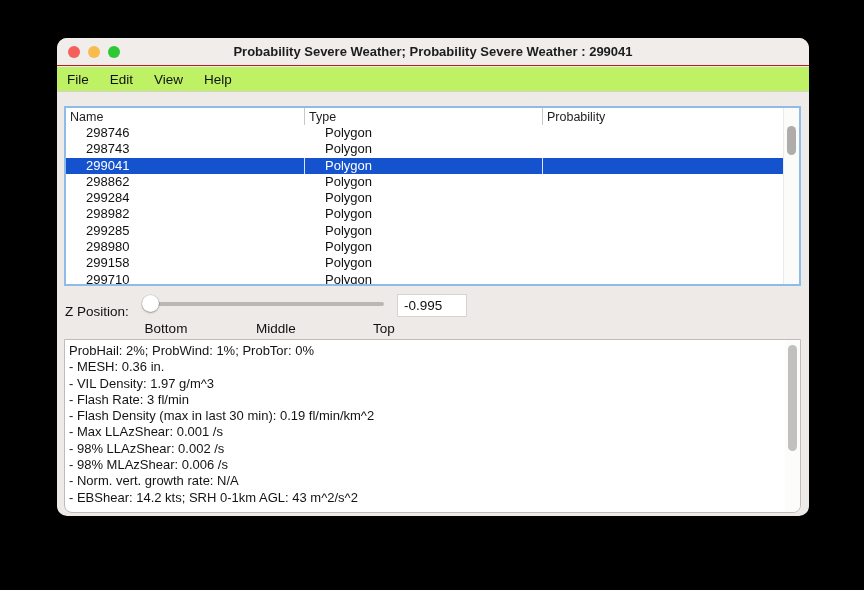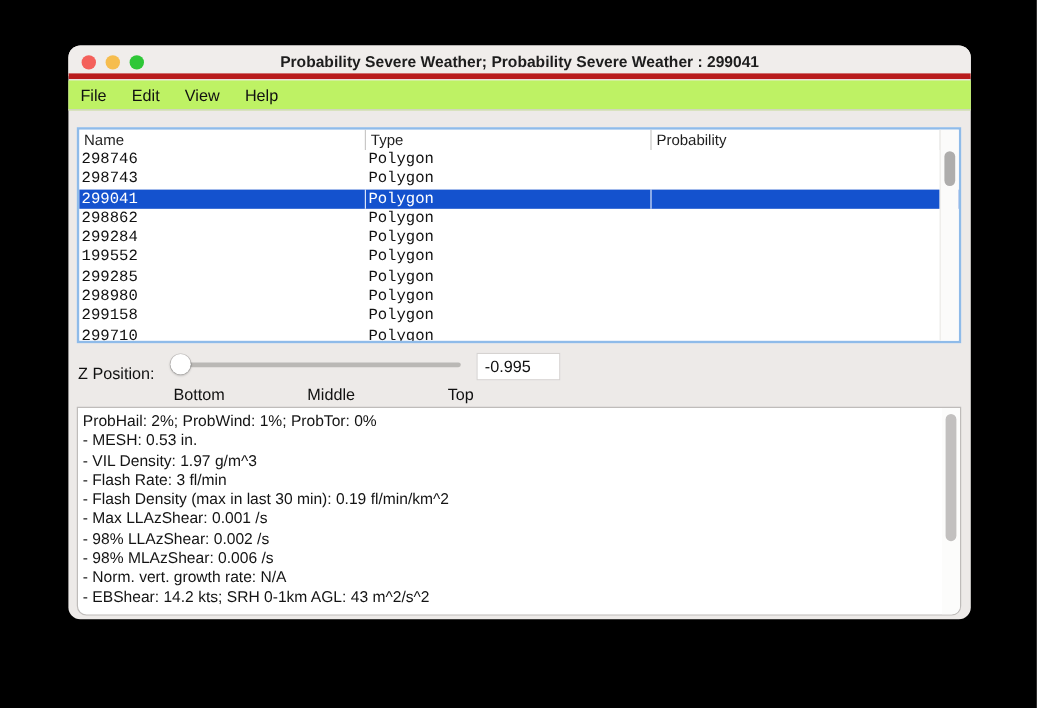--- a/index.html
+++ b/index.html
@@ -8,21 +8,21 @@
     font-family:"Liberation Sans",sans-serif;
   }
   .window{
     position:absolute;left:57px;top:38px;width:752px;height:478px;
     background:#EDEAE8;border-radius:10px;
     box-shadow:0 14px 30px rgba(0,0,0,.6),0 0 0 1px rgba(0,0,0,.35);
   }
   
   .titlebar{
     position:absolute;left:0;top:0;width:100%;height:28px;
-    background:#F0EDEB;border-bottom:5px solid #b91c1c;border-radius:10px 10px 0 0;
+    background:#F0EDEB;border-bottom:1px solid #b91c1c;border-radius:10px 10px 0 0;
     box-sizing:border-box;
   }
   .title{line-height:27px;text-align:center;font-size:13px;font-weight:bold;color:#1d1d1d;}
   .lights{position:absolute;left:11px;top:8px;display:flex;gap:8px;}
   .light{width:12px;height:12px;border-radius:50%;}
   .light.red{background:#F4605A;}
   .light.yellow{background:#F6BD4E;}
   .light.green{background:#2EC737;}
   
   .menubar{
@@ -34,22 +34,22 @@
   
   .table-wrap{
     position:absolute;left:7px;top:68px;width:737px;height:180px;background:#fff;
     border:2px solid #8FBBE9;box-sizing:border-box;overflow:hidden;
   }
   .thead{display:flex;height:17px;font-size:12.5px;color:#1e1e1e;}
   .th{box-sizing:border-box;padding-left:4px;line-height:18px;border-right:1px solid #C9C8C7;
       overflow:hidden;white-space:nowrap;}
   .col0{width:239px;} .col1{width:238px;} .col2{width:241px;}
   .tr{display:flex;height:16.3px;font-size:13px;line-height:16.3px;color:#111;}
-  .td{box-sizing:border-box;padding-left:2px;overflow:hidden;white-space:nowrap;
-      border-right:1px solid transparent;font-family:Liberation Mono, monospace;}
+  .td{box-sizing:border-box;padding-left:20px;overflow:hidden;white-space:nowrap;
+      border-right:1px solid transparent;}
   .td.col2{border-right:none;}
   .tr.selected{background:#1452CE;color:#fff;align-items:flex-end;}
   .tr.selected .td{border-right-color:rgba(255,255,255,.85);}
   .tr.selected .td.col2{border-right:none;}
   .vscroll{position:absolute;right:0;top:0;bottom:0;width:15px;background:#FBFBFA;
       border-left:1px solid #ECEAE8;}
   .vscroll .thumb{position:absolute;left:3px;width:9px;border-radius:4.5px;background:#AEADAC;}
   .table-wrap .thumb{top:18px;height:29px;}
   
   .z-label{position:absolute;left:8px;top:266px;font-size:13.5px;color:#111;}
@@ -119,21 +119,21 @@
       <div class="td col0">298862</div>
       <div class="td col1">Polygon</div>
       <div class="td col2"></div>
     </div>
     <div class="tr">
       <div class="td col0">299284</div>
       <div class="td col1">Polygon</div>
       <div class="td col2"></div>
     </div>
     <div class="tr">
-      <div class="td col0">199552</div>
+      <div class="td col0">298982</div>
       <div class="td col1">Polygon</div>
       <div class="td col2"></div>
     </div>
     <div class="tr">
       <div class="td col0">299285</div>
       <div class="td col1">Polygon</div>
       <div class="td col2"></div>
     </div>
     <div class="tr">
       <div class="td col0">298980</div>
@@ -160,21 +160,21 @@
   <div class="slider-track"></div>
   <div class="slider-knob"></div>
   <input class="z-value" type="text" value="-0.995" style="">
   <div class="tick bottom">Bottom</div>
   <div class="tick middle">Middle</div>
   <div class="tick top">Top</div>
 
   <div class="textarea">
     <div class="details">
       <div>ProbHail: 2%; ProbWind: 1%; ProbTor: 0%</div>
-      <div>- MESH: 0.53 in.</div>
+      <div>- MESH: 0.36 in.</div>
       <div>- VIL Density: 1.97 g/m^3</div>
       <div>- Flash Rate: 3 fl/min</div>
       <div>- Flash Density (max in last 30 min): 0.19 fl/min/km^2</div>
       <div>- Max LLAzShear: 0.001 /s</div>
       <div>- 98% LLAzShear: 0.002 /s</div>
       <div>- 98% MLAzShear: 0.006 /s</div>
       <div>- Norm. vert. growth rate: N/A</div>
       <div>- EBShear: 14.2 kts; SRH 0-1km AGL: 43 m^2/s^2</div>
     </div>
     <div class="vscroll">

